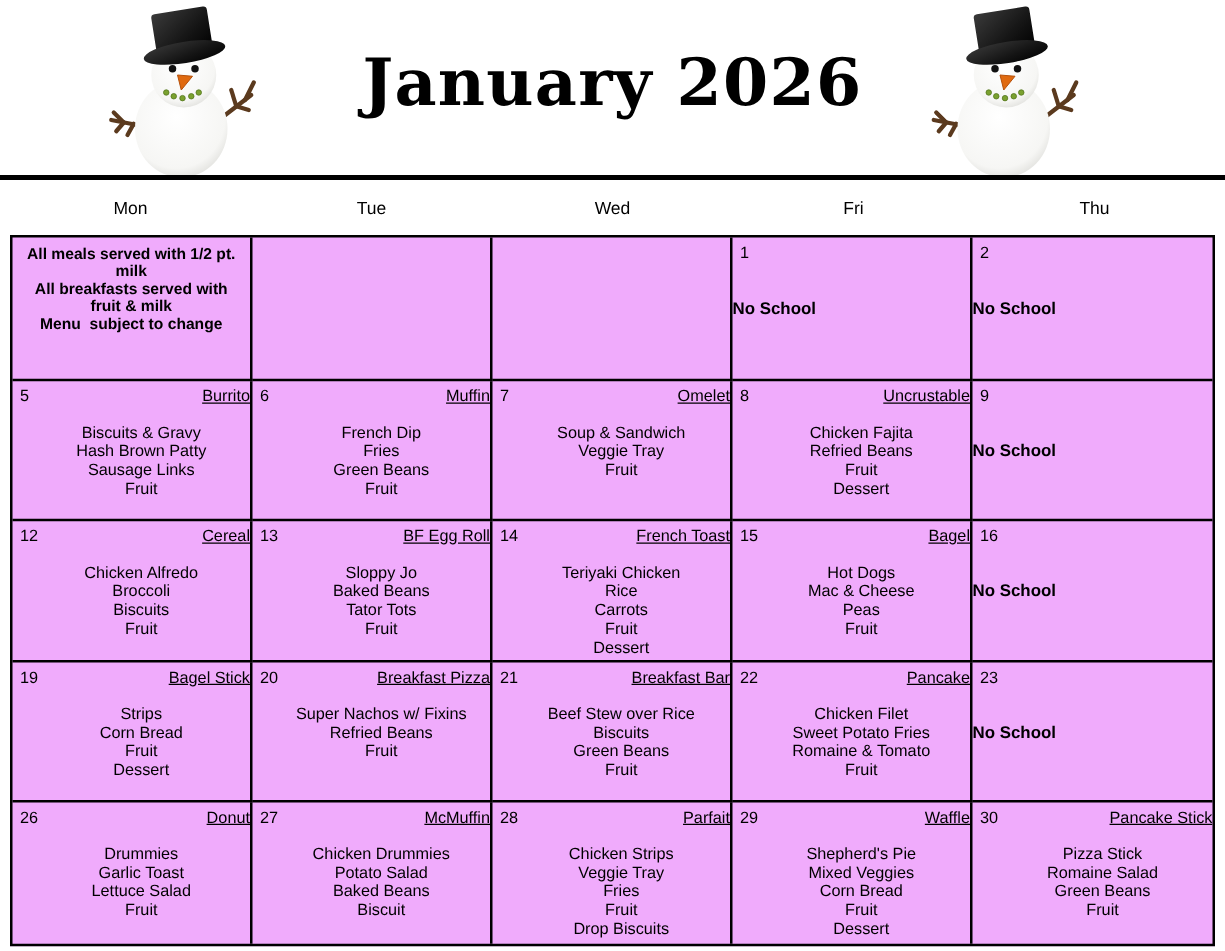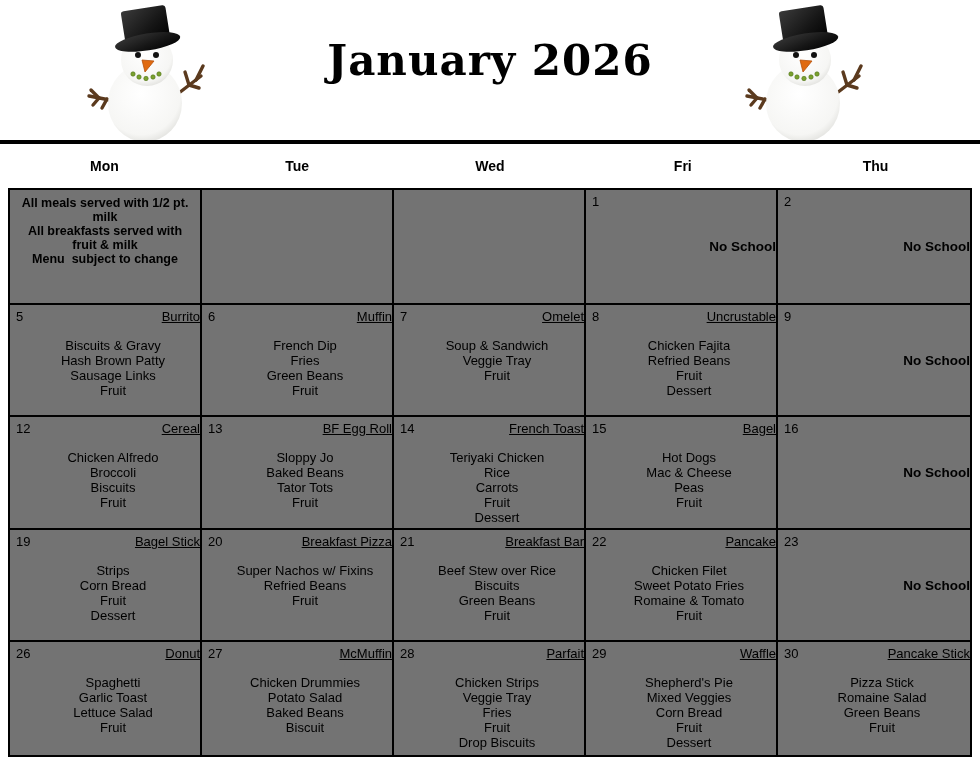--- a/index.html
+++ b/index.html
@@ -5,56 +5,56 @@
   html,body{margin:0;padding:0;background:#ffffff;}
   body{
     width:980px;height:761px;position:relative;overflow:hidden;
     font-family:"Liberation Sans",sans-serif;color:#000;
   }
   
   .header{position:relative;height:140px;width:980px;}
   .page-title{
     position:absolute;left:0;right:0;top:36px;text-align:center;
     font-family:"DejaVu Serif",serif;font-weight:bold;
-    font-size:42px;letter-spacing:1px;color:#000;white-space:nowrap;
+    font-size:52px;letter-spacing:1px;color:#000;white-space:nowrap;
   }
   .snowman{position:absolute;top:4px;width:120px;height:140px;}
   .snowman.left{left:85px;}
   .snowman.right{left:743px;}
   .title-rule{position:absolute;left:0;top:140px;width:980px;height:4px;background:#000;}
   
   .dow-row{
     position:absolute;left:8px;top:144px;width:964px;height:44px;
     display:grid;grid-template-columns:repeat(5,1fr);
   }
   .dow{display:flex;align-items:center;justify-content:center;
-    font-weight:bold;font-size:14px;}
+    font-weight:normal;font-size:14px;}
   
   .grid{
     position:absolute;left:8px;top:188px;width:964px;
     display:grid;grid-template-columns:repeat(5,1fr);
     grid-template-rows:115px 112px 113px 112px 113px;
-    border:2px solid #000;box-sizing:border-box;background:#737373;
+    border:2px solid #000;box-sizing:border-box;background:#f0abfc;
   }
   .cell{
     position:relative;border-right:2px solid #000;border-bottom:2px solid #000;
     box-sizing:border-box;font-size:13px;line-height:15px;overflow:hidden;
   }
   .cell:nth-child(5n){border-right:none;}
   .cell:nth-child(n+21){border-bottom:none;}
   .day-num{position:absolute;top:4px;left:6px;font-size:13px;}
   .bf-title{
     display:block;text-align:right;margin-top:4px;
     text-decoration:underline;
   }
   .lunch{margin-top:14px;text-align:center;padding-left:16px;}
   .lunch-item{text-align:center;}
   .no-school-wrap{
     position:absolute;left:0;top:0;right:0;bottom:0;
-    display:flex;align-items:center;justify-content:flex-end;
+    display:flex;align-items:center;justify-content:flex-start;
   }
   .no-school-text{font-weight:bold;font-size:13.5px;}
   .notes{padding:6px 8px 0 8px;text-align:center;font-weight:bold;font-size:12.5px;line-height:14px;}
   .notes-line{white-space:pre-wrap;}
 </style>
 </head>
 <body>
 
 <div class="header">
 
@@ -304,21 +304,21 @@
     <div class="cell">
       <span class="day-num">23</span>
       <div class="no-school-wrap">
         <span class="no-school-text">No School</span>
       </div>
     </div>
     <div class="cell">
       <span class="day-num">26</span>
       <span class="bf-title">Donut</span>
       <div class="lunch">
-        <div class="lunch-item">Spaghetti</div>
+        <div class="lunch-item">Drummies</div>
         <div class="lunch-item">Garlic Toast</div>
         <div class="lunch-item">Lettuce Salad</div>
         <div class="lunch-item">Fruit</div>
       </div>
     </div>
     <div class="cell">
       <span class="day-num">27</span>
       <span class="bf-title">McMuffin</span>
       <div class="lunch">
         <div class="lunch-item">Chicken Drummies</div>

